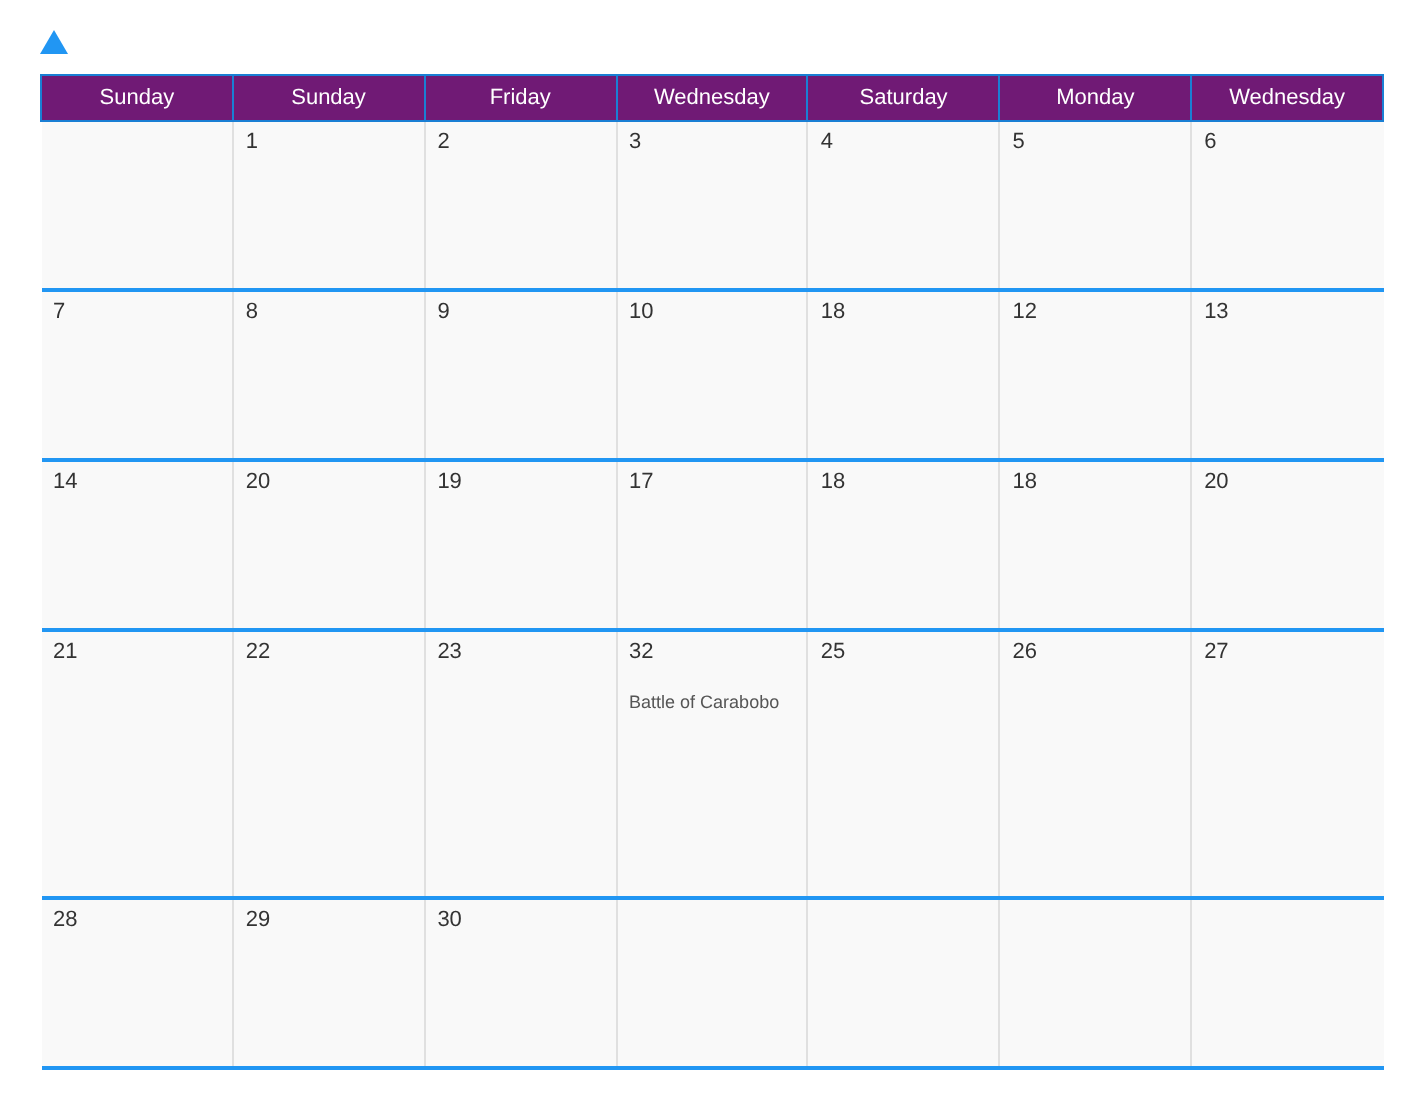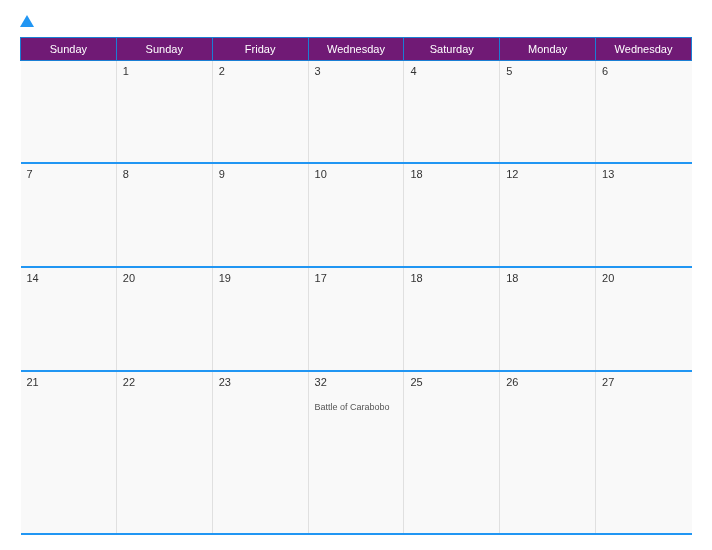--- a/index.html
+++ b/index.html
@@ -219,14 +219,29 @@
         <td>
           <span class="day-number">25</span>
         </td>
         <td>
           <span class="day-number">26</span>
         </td>
         <td>
           <span class="day-number">27</span>
         </td>
       </tr>
+      <tr>
+        <td>
+          <span class="day-number">28</span>
+        </td>
+        <td>
+          <span class="day-number">29</span>
+        </td>
+        <td>
+          <span class="day-number">30</span>
+        </td>
+        <td class="empty-cell"></td>
+        <td class="empty-cell"></td>
+        <td class="empty-cell"></td>
+        <td class="empty-cell"></td>
+      </tr>
     </tbody>
 </table>
 
 </body></html>

